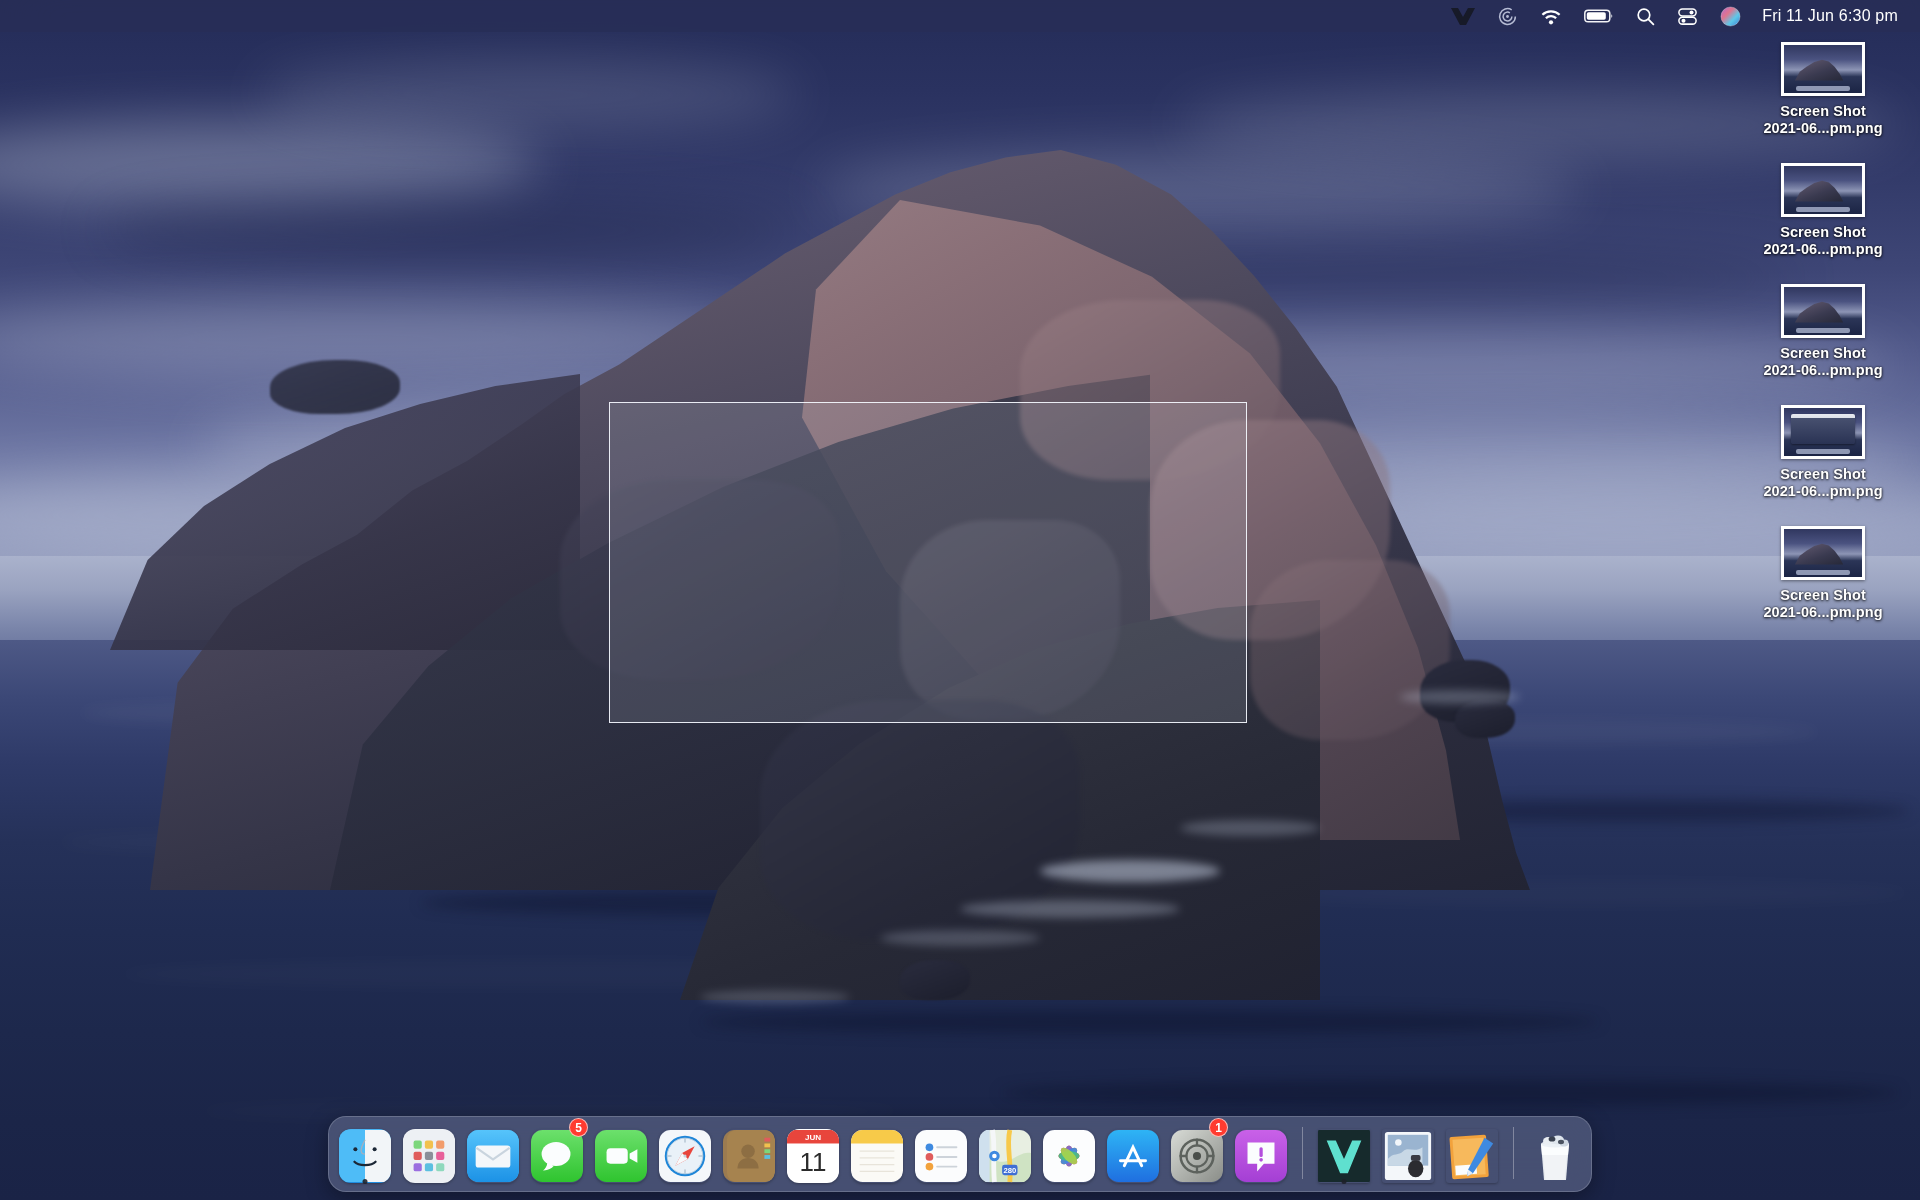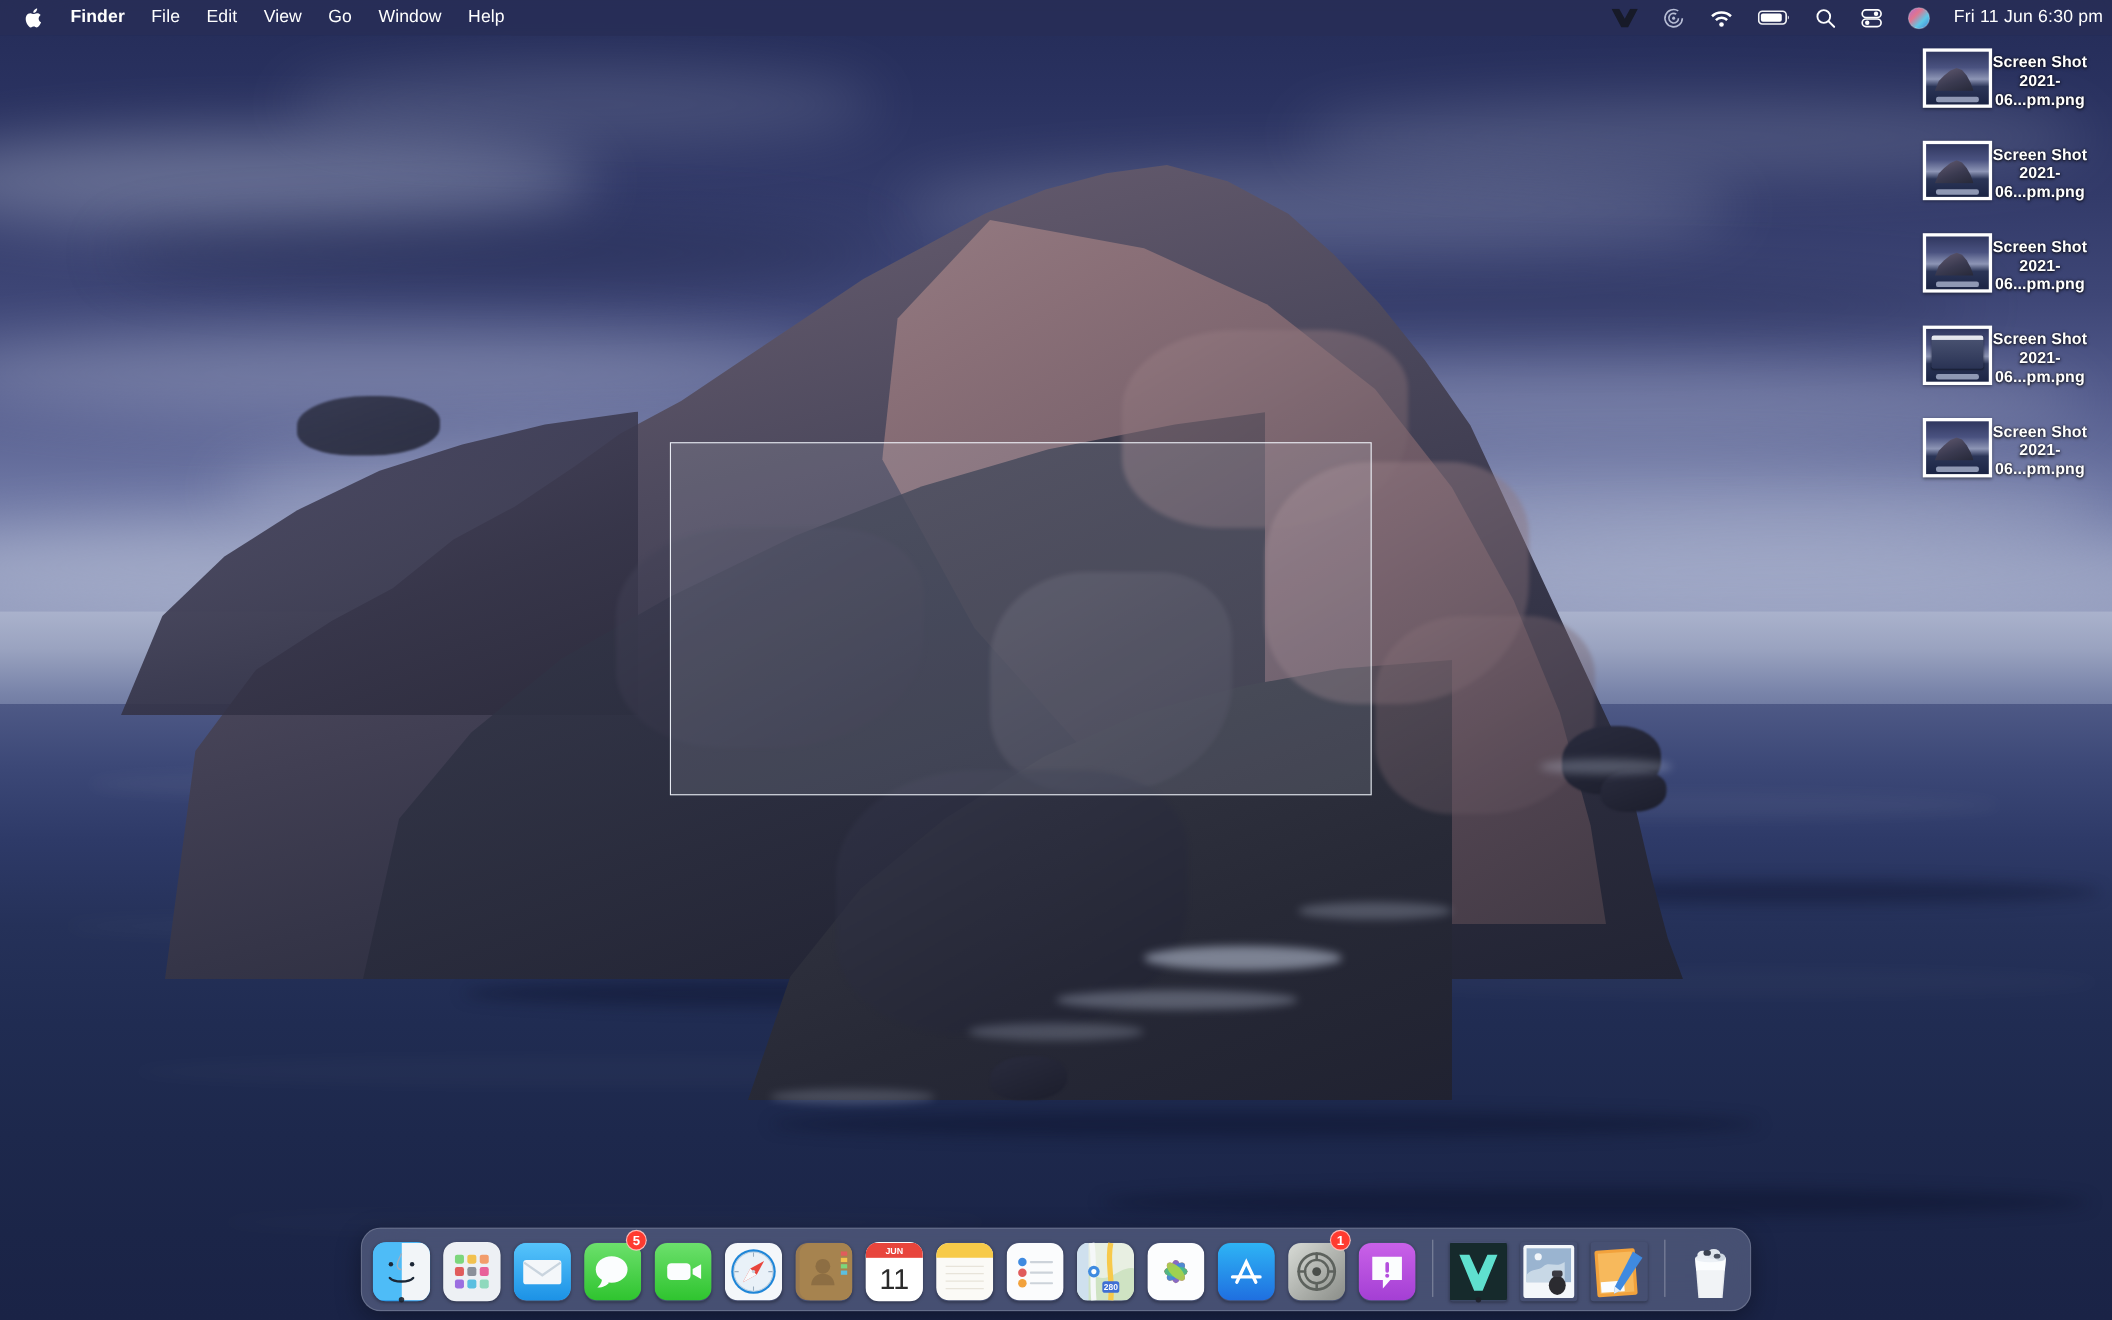--- a/index.html
+++ b/index.html
@@ -111,34 +111,34 @@
   #menubar-left { display:flex; align-items:center; height:100%; padding-left:16px; }
   .menu-item {
     height:100%; display:flex; align-items:center; padding:0 12px;
     color:#ffffff; white-space:nowrap; cursor:default;
     letter-spacing:.1px;
   }
   .menu-item.bold { font-weight:bold; }
   #apple-logo { padding:0 14px 0 6px; display:flex; align-items:center; height:100%; }
   #menubar-right {
     margin-left:auto; display:flex; align-items:center; height:100%;
-    padding-right:4px; gap:0px;
+    padding-right:18px; gap:0px;
   }
   .status-item {
     height:100%; display:flex; align-items:center; justify-content:center;
     padding:0 11px; cursor:default;
   }
   #clock { padding:0 4px 0 10px; font-size:16px; letter-spacing:.2px; white-space:nowrap; }
 
   
   #desktop-icons {
     position:absolute; right:22px; top:42px; width:150px; z-index:30;
     display:flex; flex-direction:column; align-items:center; gap:26px;
   }
-  .desk-icon { width:150px; display:flex; flex-direction:row; align-items:center; cursor:default; }
+  .desk-icon { width:150px; display:flex; flex-direction:column; align-items:center; cursor:default; }
   .thumb-frame {
     width:84px; height:54px; background:#ffffff; padding:3px;
     box-shadow:0 1px 3px rgba(0,0,0,.45);
   }
   .thumb-img {
     width:100%; height:100%; position:relative; overflow:hidden;
     background:linear-gradient(180deg,#30375f 0%,#4a5280 30%,#8d95b5 52%,#2b3557 66%,#1b2444 100%);
   }
   .thumb-mtn {
     position:absolute; left:14%; top:26%; width:62%; height:48%;
@@ -338,34 +338,20 @@
           </div>
       </div>
       <div class="desk-label">
         <div>Screen Shot</div>
         <div>2021-06...pm.png</div>
       </div>
     </div>
   </div>
 
   <div id="menubar">
-    <div id="menubar-left">
-      <div id="apple-logo">
-        <svg width="16" height="19" viewBox="0 0 16 19">
-          <path fill="#ffffff" d="M13.1 10.1c0-2.2 1.8-3.3 1.9-3.4-1-1.5-2.6-1.7-3.2-1.7-1.4-.1-2.7.8-3.3.8-.7 0-1.7-.8-2.8-.8-1.5 0-2.8.8-3.6 2.1-1.5 2.6-.4 6.5 1.1 8.6.7 1 1.6 2.2 2.7 2.2 1.1 0 1.5-.7 2.8-.7 1.3 0 1.6.7 2.8.7 1.2 0 1.9-1 2.6-2.1.8-1.2 1.2-2.4 1.2-2.5-.1 0-2.2-.9-2.2-3.2zM10.9 3.4c.6-.7 1-1.7.9-2.7-.9 0-2 .6-2.6 1.3-.6.6-1.1 1.7-.9 2.6 1 .1 2-.5 2.6-1.2z"></path>
-        </svg>
-      </div>
-      <div class="menu-item bold">Finder</div>
-      <div class="menu-item">File</div>
-      <div class="menu-item">Edit</div>
-      <div class="menu-item">View</div>
-      <div class="menu-item">Go</div>
-      <div class="menu-item">Window</div>
-      <div class="menu-item">Help</div>
-    </div>
 
     <div id="menubar-right">
       <div class="status-item">
         <svg width="24" height="17" viewBox="0 0 24 17">
           <path fill="#171a28" d="M0 0h7l5 9 5-9h7l-9 17h-6z"></path>
         </svg>
       </div>
       <div class="status-item">
         <svg width="21" height="21" viewBox="0 0 24 24">
           <path fill="none" stroke="#b6bcd4" stroke-width="1.7" d="M21 12a9 9 0 1 1-4.2-7.6"></path>

